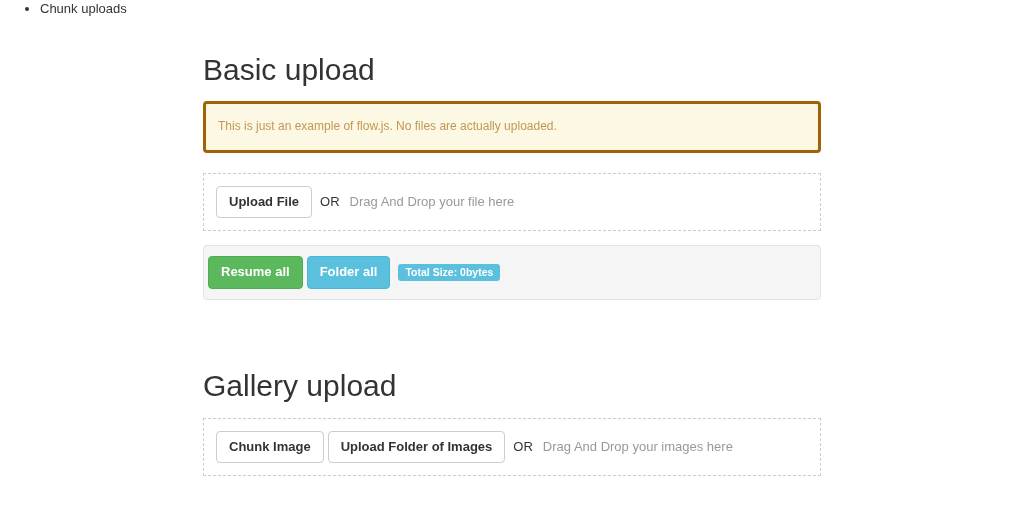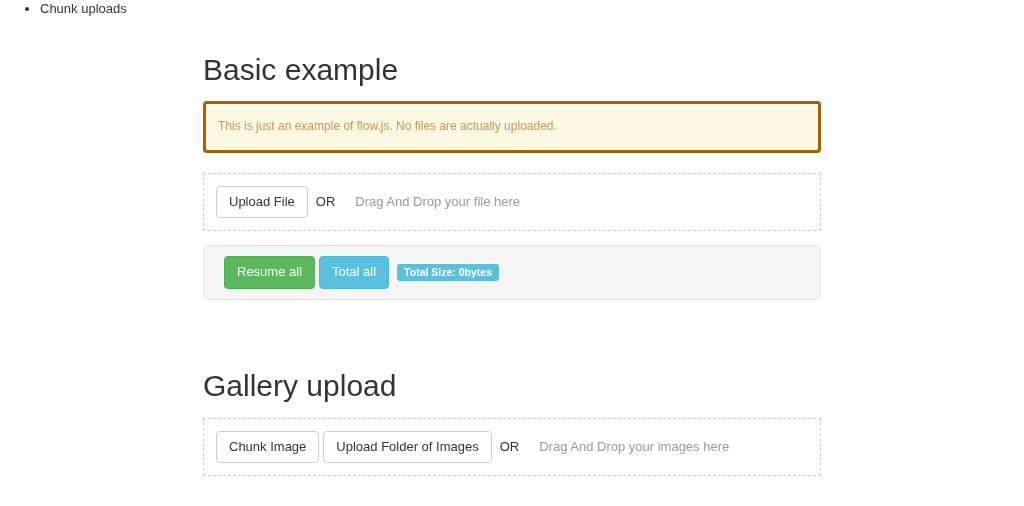--- a/index.html
+++ b/index.html
@@ -50,21 +50,21 @@
       margin-bottom: 14px;
       display: flex;
       align-items: center;
       flex-wrap: wrap;
     }
     .btn {
       display: inline-block;
       padding: 6px 12px;
       margin-bottom: 0;
       font-size: 13px;
-      font-weight: 400;
+      font-weight: 700;
       line-height: 1.428571429;
       text-align: center;
       white-space: nowrap;
       vertical-align: middle;
       cursor: pointer;
       border: 1px solid #ccc;
       border-radius: 4px;
       background-color: #fff;
       color: #333;
       margin-right: 4px;
@@ -86,27 +86,27 @@
     }
     .or-text {
       font-size: 13px;
       color: #333;
       margin-left: 4px;
       margin-right: 2px;
     }
     .drag-hint {
       font-size: 13px;
       color: #999;
-      margin-left: 18px;
+      margin-left: 8px;
     }
     .well {
       background-color: #f5f5f5;
       border: 1px solid #e3e3e3;
       border-radius: 4px;
-      padding: 10px 20px;
+      padding: 10px 4px;
       margin-bottom: 20px;
       display: flex;
       align-items: center;
     }
     .badge {
       display: inline-block;
       padding: 3px 7px;
       font-size: 10.5px;
       font-weight: 700;
       line-height: 1;
@@ -125,33 +125,33 @@
     }
   </style>
 </head>
 <body>
 
 <ul class="top-list">
   <li>Chunk uploads</li>
 </ul>
 
 <div class="container">
-  <h2 class="h2-first">Basic example</h2>
+  <h2 class="h2-first">Basic upload</h2>
 
   <div class="alert-warning">This is just an example of flow.js. No files are actually uploaded.</div>
 
   <div class="drop-zone">
     <span class="btn">Upload File</span>
     <span class="or-text">OR</span>
     <span class="drag-hint">Drag And Drop your file here</span>
   </div>
 
   <div class="well">
     <a class="btn btn-success">Resume all</a>
-    <a class="btn btn-info">Total all</a>
+    <a class="btn btn-info">Folder all</a>
     <span class="badge">Total Size: 0bytes</span>
   </div>
 
   <div class="section-gap"></div>
 
   <h2>Gallery upload</h2>
 
   <div class="drop-zone">
     <span class="btn">Chunk Image</span>
     <span class="btn">Upload Folder of Images</span>

